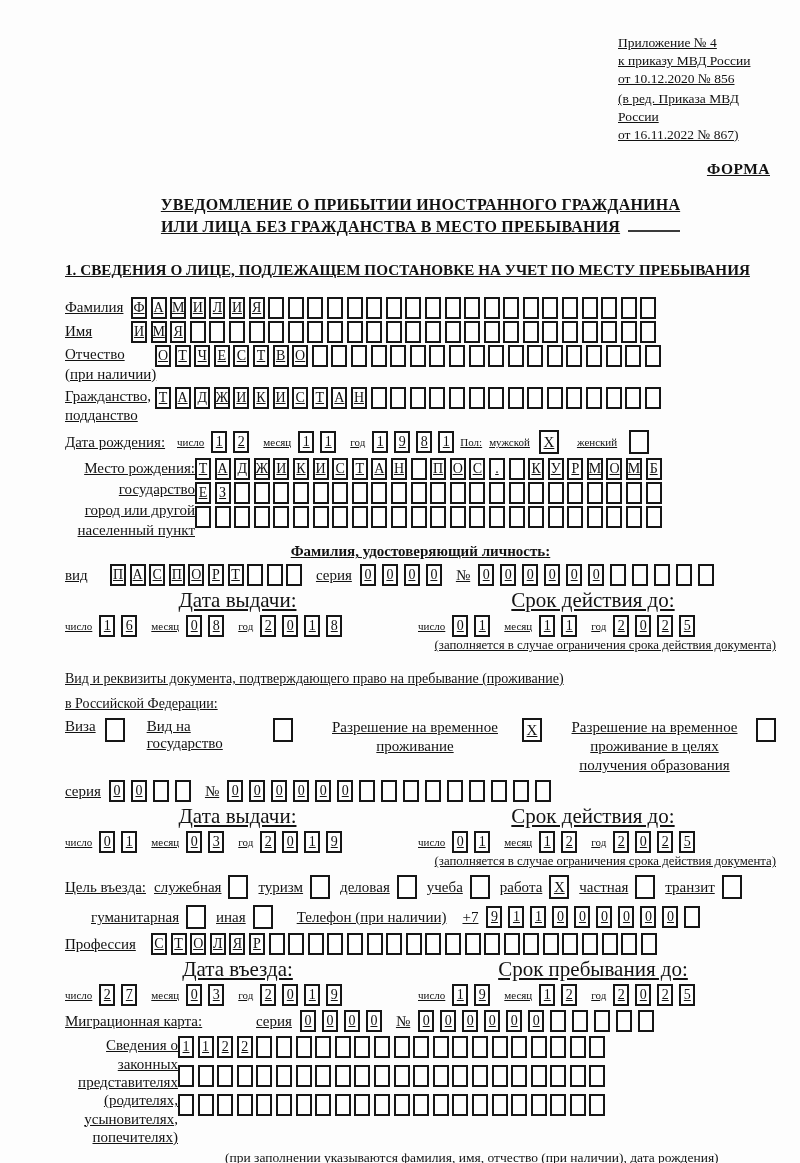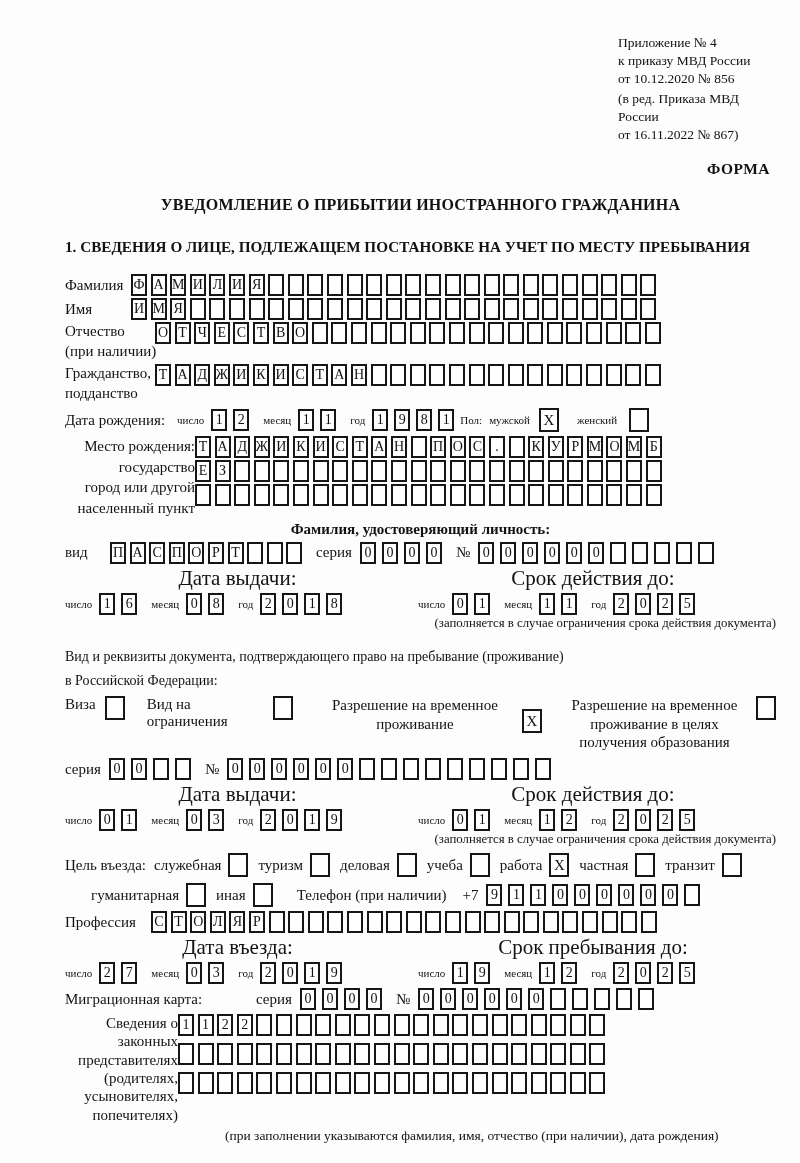--- a/index.html
+++ b/index.html
@@ -1,18 +1,18 @@
 <!DOCTYPE html>
 <html><head>
 <meta charset="utf-8">
 <style>
   * { margin:0; padding:0; box-sizing:border-box; }
   html,body { background:#f3f3f3; }
   body { width:800px; height:1163px; font-family:"Liberation Serif","DejaVu Serif",serif; color:#121212; }
-  .page { width:800px; height:1163px; background:#fdfdfd; padding:34px 24px 0 65px; overflow:hidden; position:relative; }
+  .page { width:800px; height:1163px; background:#fdfdfd; padding:34px 24px 0 65px; overflow:hidden; position:relative;text-decoration:underline; }
 
   .annex { margin-left:553px; font-size:13.5px; line-height:1.32; }
   .annex-note { margin-top:3px; }
   .form-label { text-align:right; font-weight:bold; font-size:15.5px; margin-top:16px; padding-right:6px; letter-spacing:.5px; }
 
   .title { text-align:center; font-weight:bold; font-size:16px; line-height:1.4; margin-top:16px; letter-spacing:.2px; }
   .blank-line { display:inline-block; width:52px; border-bottom:2px solid #3a3a3a; margin-left:8px; height:14px; }
   .sec-title { font-weight:bold; font-size:15.2px; margin-top:22px; }
 
   .rows { margin-top:18px; }
@@ -42,21 +42,21 @@
   .dline { display:flex; align-items:center; margin-top:2px; }
   .dword { margin-right:7px; font-size:11px; }
   .ml { margin-left:8px; }
   .dnote { text-align:right; font-size:12.8px; margin-top:1px; }
 
   .intro { font-size:14px; margin-top:14px; line-height:1.75; }
   .opts { display:flex; align-items:flex-start; margin-top:2px; }
   .opt { display:flex; align-items:flex-start; }
   .opt-lab { font-size:15px; }
   .opt-c { text-align:center; line-height:1.25; }
-  .o2 { margin-left:22px; } .o3 { margin-left:24px;align-items:flex-end; } .o4 { margin-left:20px; }
+  .o2 { margin-left:22px; } .o3 { margin-left:24px; } .o4 { margin-left:20px; }
   .w196 { width:196px; } .w185 { width:185px; }
   .opt .cb { margin-left:9px; }
 
   .purps { display:flex; align-items:center; margin-top:6px; }
   .purp { display:flex; align-items:center; }
   .purp .cb { margin-left:7px; margin-right:10px; }
   .plabel { font-size:15px; }
   .indent45 { margin-left:26px; }
 
   .note-bottom { font-size:13.5px; margin-left:160px; margin-top:4px; }
@@ -76,20 +76,23 @@
     <div class="annex-note">
       <div>(в ред. Приказа МВД России</div>
       <div>от 16.11.2022 № 867)</div>
     </div>
   </div>
 
   <div class="form-label">ФОРМА</div>
 
   <div class="title">
     <div>УВЕДОМЛЕНИЕ О ПРИБЫТИИ ИНОСТРАННОГО ГРАЖДАНИНА</div>
+    <div>
+      <span>ИЛИ ЛИЦА БЕЗ ГРАЖДАНСТВА В МЕСТО ПРЕБЫВАНИЯ</span><span class="blank-line"></span>
+    </div>
   </div>
 
   <div class="sec-title">1. СВЕДЕНИЯ О ЛИЦЕ, ПОДЛЕЖАЩЕМ ПОСТАНОВКЕ НА УЧЕТ ПО МЕСТУ ПРЕБЫВАНИЯ</div>
 
   <div class="rows">
 
     <div class="frow">
       <span class="flabel w66">Фамилия</span>
       <span class="cells">
           <span class="cell">Ф</span>
@@ -433,21 +436,21 @@
       <div>Вид и реквизиты документа, подтверждающего право на пребывание (проживание)</div>
       <div>в Российской Федерации:</div>
     </div>
 
     <div class="opts">
       <div class="opt">
         <span class="opt-lab">Виза</span>
         <span class="cb"></span>
       </div>
       <div class="opt o2">
-        <span class="opt-lab">Вид на ограничения</span>
+        <span class="opt-lab">Вид на государство</span>
         <span class="cb"></span>
       </div>
       <div class="opt o3">
         <span class="opt-lab opt-c w196">Разрешение на временное проживание</span>
         <span class="cb">X</span>
       </div>
       <div class="opt o4">
         <span class="opt-lab opt-c w185">Разрешение на временное проживание в целях получения образования</span>
         <span class="cb"></span>
       </div>

